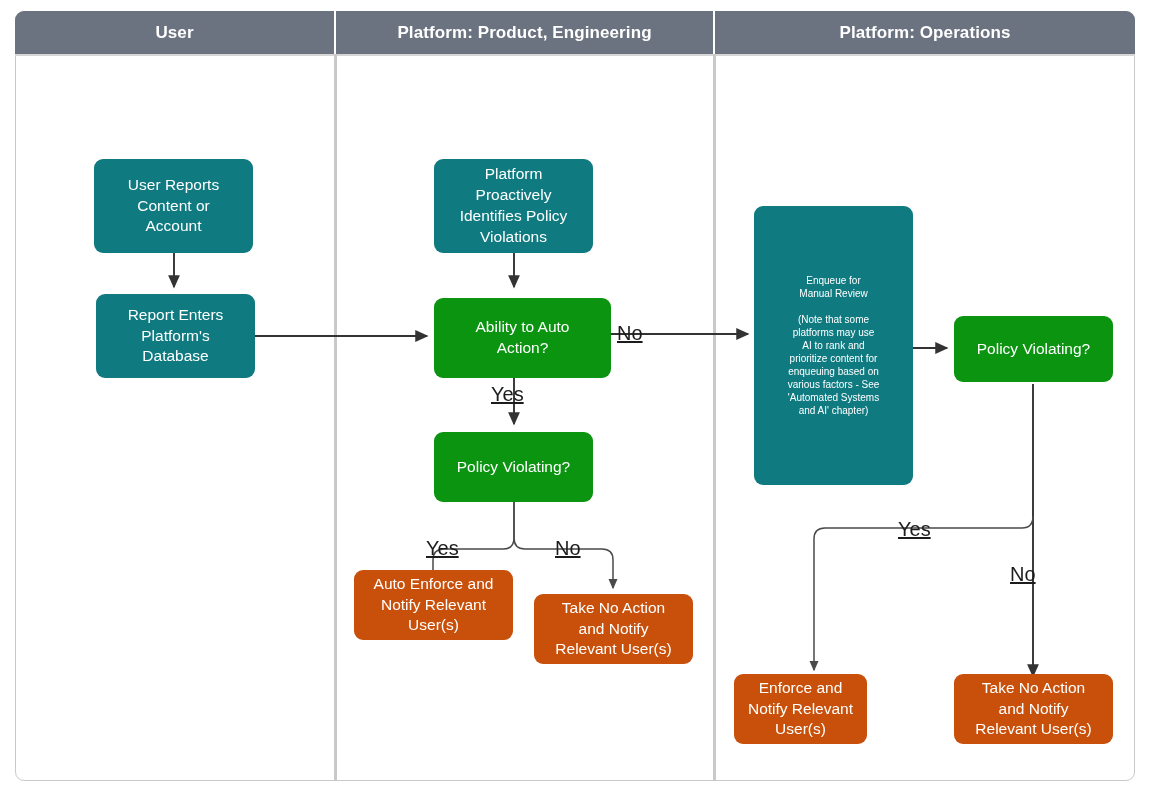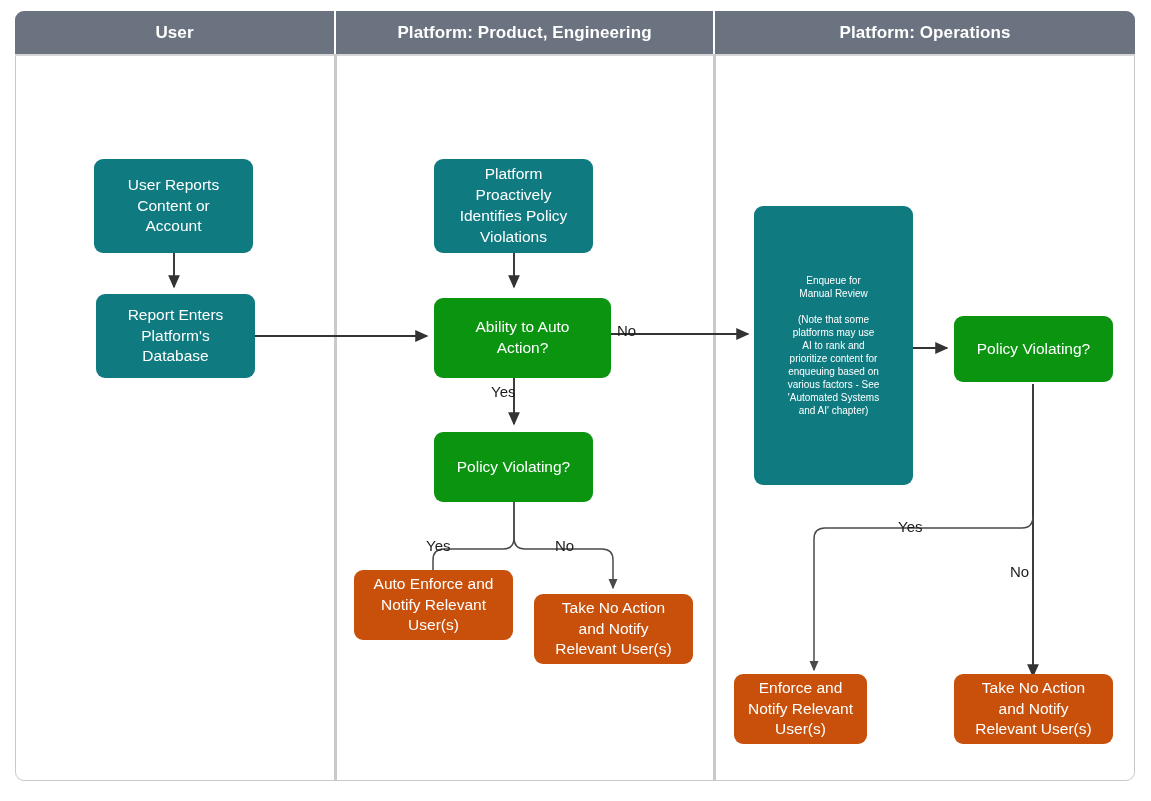--- a/index.html
+++ b/index.html
@@ -100,24 +100,25 @@
     stroke: #333333;
     stroke-width: 1.9px;
   }
   .edge-thin {
     fill: none;
     stroke: #4a4a4a;
     stroke-width: 1.5px;
   }
   .edge-label {
     position: absolute;
-    font-size: 15px;
+    font-size: 20px;
     color: #1c1c1c;
     background: transparent;
     white-space: nowrap;
+    text-decoration: underline;
   }
 </style>
 </head>
 <body>
 
 <div id="canvas">
 
   <div class="lane-frame"></div>
   <div class="lane-header-underline"></div>
 

